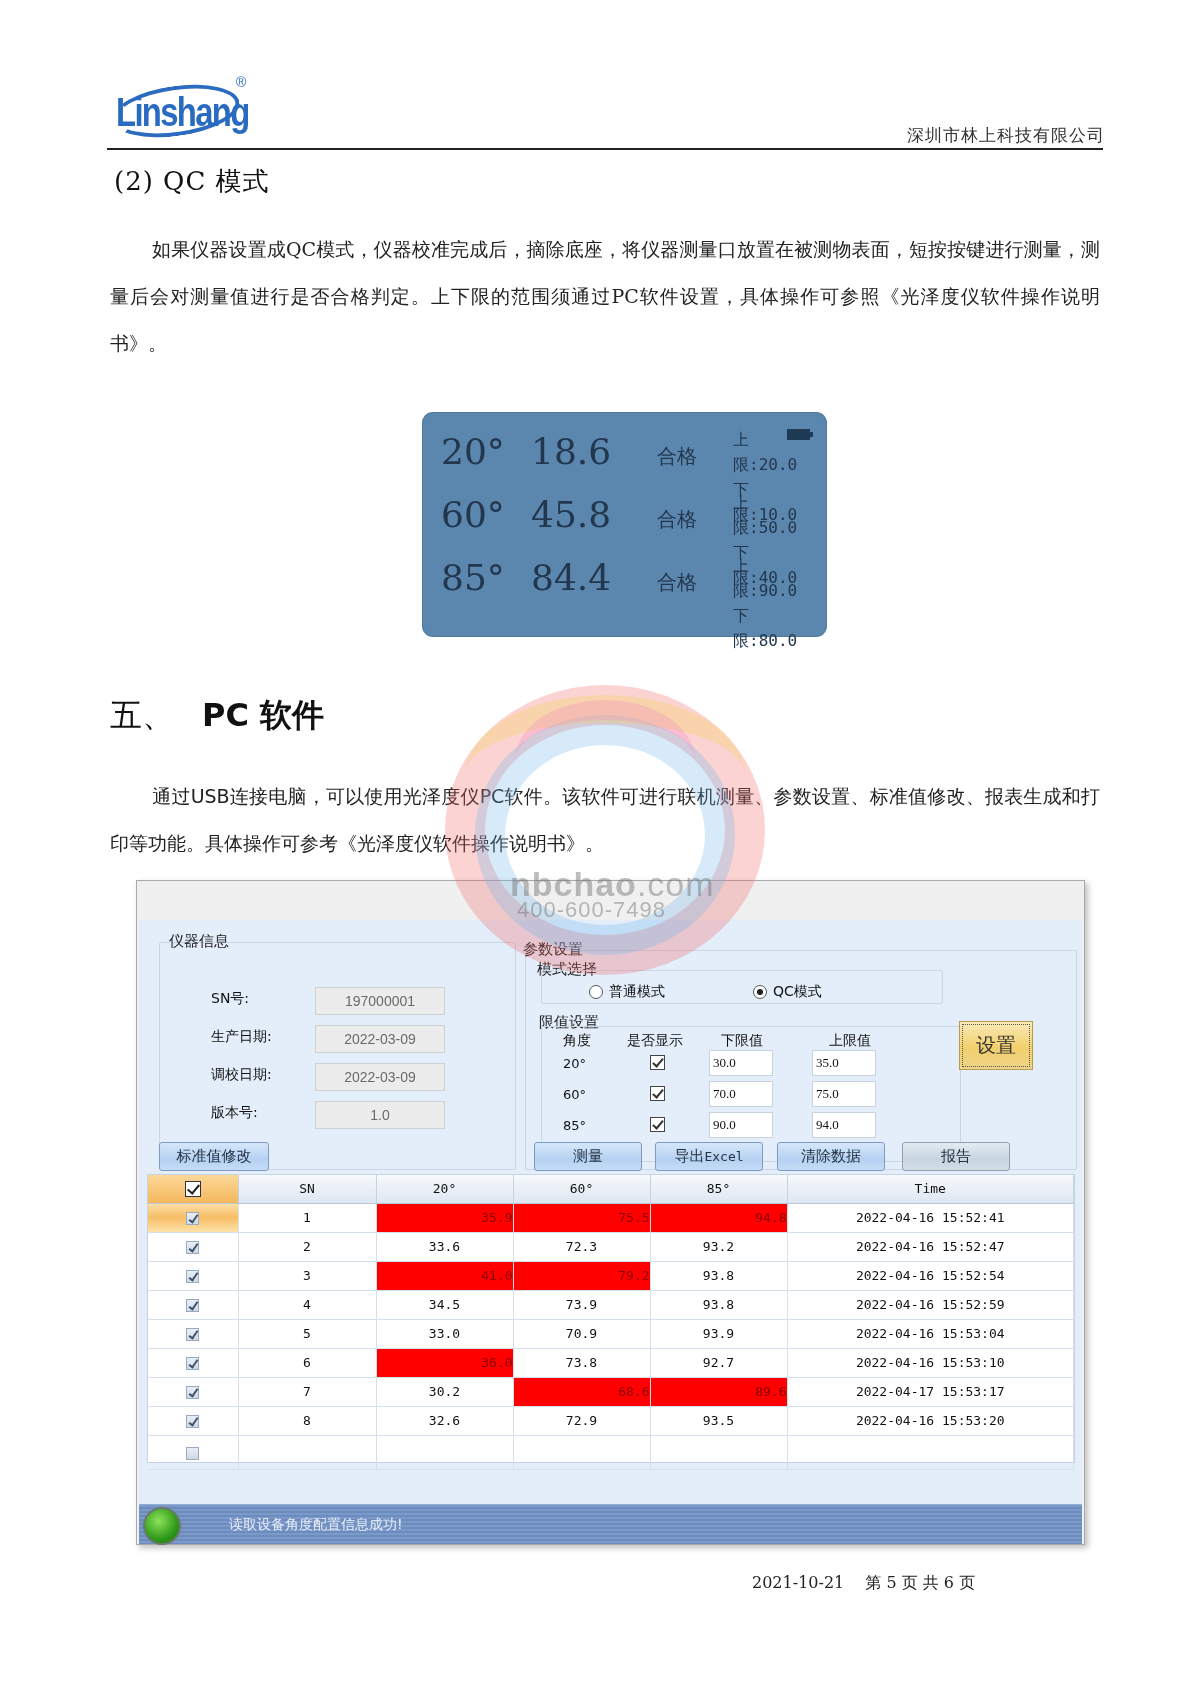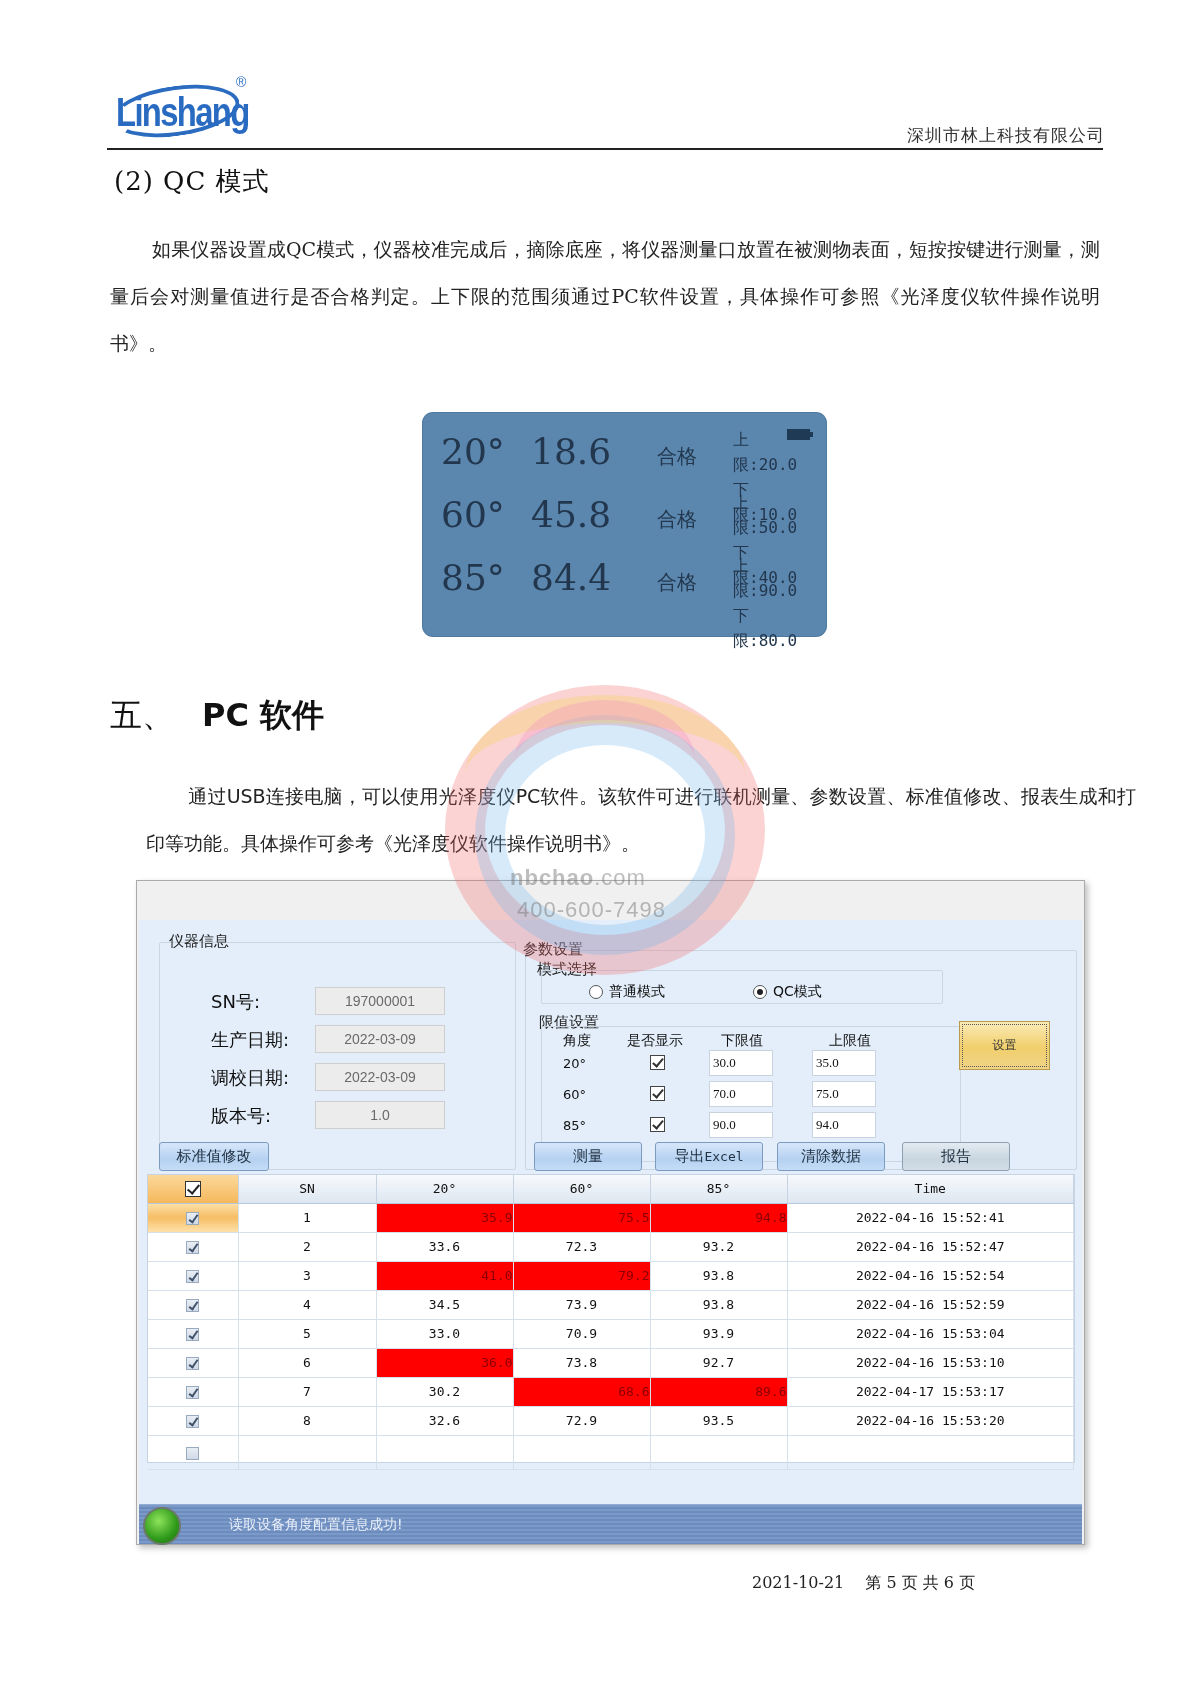--- a/index.html
+++ b/index.html
@@ -26,65 +26,65 @@
   .lcd-row { position: absolute; left: 18px; width: 370px; height: 60px; }
   .lcd-row .ang { position: absolute; left: 0; top: 0; font-size: 36px; color: #22374e; font-family: "DejaVu Serif", serif; }
   .lcd-row .val { position: absolute; left: 90px; top: 0; font-size: 36px; color: #22374e; font-family: "DejaVu Serif", serif; text-align: right; }
   .lcd-row .res { position: absolute; left: 216px; top: 12px; font-size: 20px; color: #22374e; font-family: "DejaVu Sans", sans-serif; }
   .lcd-row .lim { position: absolute; left: 292px; top: -4px; font-size: 16px; line-height: 25px; color: #22374e; font-family: "DejaVu Sans Mono", monospace; }
 
   
   .h5 { position: absolute; left: 110px; top: 694px; font-size: 32px; font-family: "DejaVu Sans", sans-serif; }
   .h5 .num { font-family: "DejaVu Serif", serif; font-weight: normal; }
   .h5 .pc { font-weight: bold; margin-left: 28px; }
-  .p2 { top: 773px; font-family: "DejaVu Sans", sans-serif; font-size: 19px; margin-left: 36px; }
+  .p2 { top: 773px; font-family: "DejaVu Sans", sans-serif; font-size: 19px; }
 
   
   .wm { position: absolute; left: 425px; top: 665px; width: 350px; height: 300px; pointer-events: none; }
   .wm .splash { position: absolute; border-radius: 50%; opacity: 0.28; }
   .wm .s1 { left: 20px; top: 20px; width: 320px; height: 290px; border: 40px solid #f06060; }
   .wm .s2 { left: 50px; top: 50px; width: 260px; height: 240px; border: 30px solid #6cb4ee; }
   .wm .s3 { left: 40px; top: 30px; width: 280px; height: 160px; border-top: 28px solid #f3d34a; border-left: 0; border-right: 0; border-bottom: 0; }
   .wm .s4 { left: 90px; top: 35px; width: 180px; height: 120px; border-top: 20px solid #f28ac8; border-left: 0; border-right: 0; border-bottom: 0; }
-  .wm .brand { position: absolute; left: 85px; top: 200px; font-family: "Liberation Sans", sans-serif; font-size: 22px; font-weight: bold; color: rgba(110,110,110,0.45); letter-spacing: 1px; }
+  .wm .brand { position: absolute; left: 85px; top: 200px; font-family: "Liberation Sans", sans-serif; font-size: 34px; font-weight: bold; color: rgba(110,110,110,0.45); letter-spacing: 1px; }
   .wm .brand .com { font-weight: normal; }
   .wm .phone { position: absolute; left: 92px; top: 232px; font-family: "Liberation Sans", sans-serif; font-size: 22px; color: rgba(120,120,120,0.5); letter-spacing: 1px; }
 
   
   .win { position: absolute; left: 136px; top: 880px; width: 949px; height: 665px; background: #f0f0f0; border: 1px solid #aaa; box-shadow: 3px 3px 6px rgba(0,0,0,0.25); font-family: "DejaVu Sans", sans-serif; }
   .titlebar { position: absolute; left: 0; top: 0; width: 100%; height: 38px; background: #ffffff; }
   .titlebar .appicon { position: absolute; left: 10px; top: 10px; width: 20px; height: 16px; }
   .titlebar .appicon .scr { position: absolute; left: 0; top: 0; width: 17px; height: 12px; background: #2f6fb8; border: 1px solid #1c4e8a; }
   .titlebar .appicon .base { position: absolute; left: 5px; top: 12px; width: 8px; height: 3px; background: #1c4e8a; }
   .titlebar .appicon .gear { position: absolute; left: 11px; top: 7px; width: 9px; height: 9px; border-radius: 50%; background: #9aa6b3; border: 2px solid #5e6b78; }
   .titlebar .title { position: absolute; left: 38px; top: 9px; font-size: 15px; color: #111; font-family: "DejaVu Sans", sans-serif; }
   .titlebar .ctl { position: absolute; top: 4px; width: 46px; height: 30px; font-size: 18px; line-height: 30px; text-align: center; color: #111; }
   .ctl.min { left: 774px; } .ctl.max { left: 832px; } .ctl.close { left: 890px; }
 
   .client { position: absolute; left: 2px; top: 39px; width: 943px; height: 584px; background: #e3eefa; }
 
   fieldset.grp { position: absolute; border: 1px solid #ccd6e2; border-radius: 2px; }
   .grp-label { position: absolute; font-size: 15px; color: #222; background: transparent; }
 
   .info { left: 20px; top: 22px; width: 357px; height: 228px; }
-  .info-lbl { position: absolute; left: 72px; font-size: 18px; color: #111; font-family: "DejaVu Sans", sans-serif; }
+  .info-lbl { position: absolute; left: 72px; font-size: 14px; color: #111; font-family: "DejaVu Sans", sans-serif; }
   .info-box { position: absolute; left: 176px; width: 130px; height: 28px; background: #ececec; border: 1px solid #cfcfcf; font-family: "Liberation Sans", sans-serif; font-size: 14px; color: #6a6a6a; text-align: center; line-height: 26px; }
 
   .params { left: 386px; top: 30px; width: 552px; height: 220px; }
   .mode { left: 402px; top: 50px; width: 402px; height: 34px; }
   .radio { position: absolute; display: flex; align-items: center; gap: 6px; font-size: 14px; color: #111; }
   .radio .dot { width: 14px; height: 14px; border-radius: 50%; border: 1px solid #555; background: #fff; position: relative; }
   .radio .dot.on::after { content: ""; position: absolute; left: 3px; top: 3px; width: 6px; height: 6px; border-radius: 50%; background: #222; }
   .limits { left: 402px; top: 106px; width: 420px; height: 136px; }
   .lim-h { position: absolute; font-size: 14px; color: #111; }
   .lim-ang { position: absolute; font-size: 13px; color: #111; font-family: "DejaVu Sans", sans-serif; }
   .cb { position: absolute; width: 15px; height: 15px; border: 1px solid #444; background: #fff; }
   .cb.on::after { content: ""; position: absolute; left: 4px; top: 0px; width: 4px; height: 9px; border-right: 2px solid #333; border-bottom: 2px solid #333; transform: rotate(40deg); }
   .lim-input { position: absolute; width: 64px; height: 26px; background: #fff; border: 1px solid #c9d3de; font-family: Liberation Serif, serif; font-size: 13px; padding-left: 3px; line-height: 24px; color: #111; }
-  .set-btn { position: absolute; left: 820px; top: 101px; width: 91px; height: 49px; background: linear-gradient(#faeab6, #f1cf6c 55%, #efd487); border: 1px solid #b89a4c; outline: 1px dotted #555; outline-offset: -4px; font-size: 12px; color: #333; text-align: center; line-height: 47px; }
+  .set-btn { position: absolute; left: 820px; top: 101px; width: 74px; height: 49px; background: linear-gradient(#faeab6, #f1cf6c 55%, #efd487); border: 1px solid #b89a4c; outline: 1px dotted #555; outline-offset: -4px; font-size: 20px; color: #333; text-align: center; line-height: 47px; }
 
   .btn { position: absolute; height: 29px; background: linear-gradient(#d7e7fa, #b5d1f1 60%, #c4dcf6); border: 1px solid #7d9bc0; border-radius: 3px; font-size: 15px; color: #234; text-align: center; line-height: 27px; }
   .btn.grey { background: linear-gradient(#e3ebf2, #c8d5df 60%, #d2dde6); border-color: #8ea0b1; }
   .btn .mono { font-family: "DejaVu Sans Mono", monospace; font-size: 13px; }
 
   
   .grid { position: absolute; left: 8px; top: 254px; width: 928px; height: 289px; background: #fff; border: 1px solid #c5d3e3; }
   .grid table { border-collapse: collapse; width: 100%; table-layout: fixed; font-family: "DejaVu Sans Mono", monospace; font-size: 13px; }
   .grid th { height: 28px; background: linear-gradient(#f7f9fc, #dde6f1); border-right: 1px solid #c5d3e3; border-bottom: 1px solid #b9c9db; font-weight: normal; color: #111; margin-left: 9px; }
   .grid th.sel { background: linear-gradient(#fbd89a, #f5b85c); }

